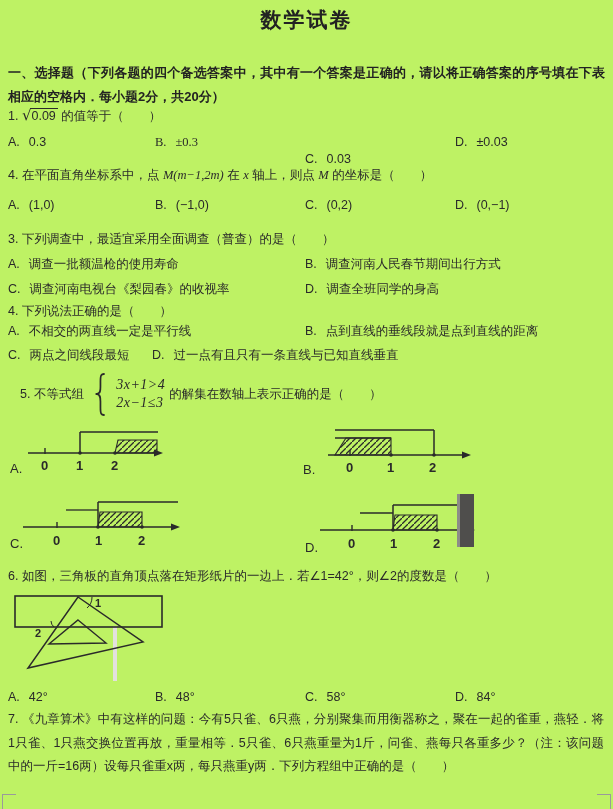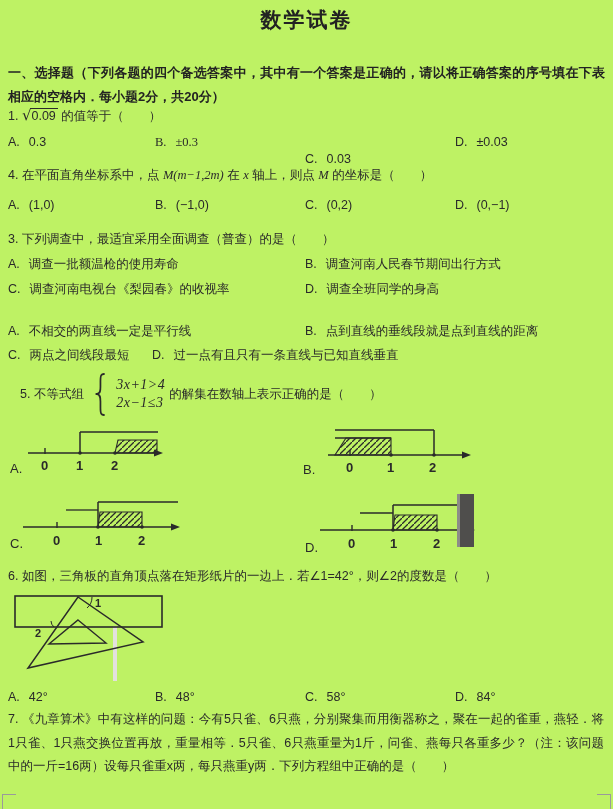--- a/index.html
+++ b/index.html
@@ -86,20 +86,21 @@
   <div class="abs opt" style="left:155px;top:198px;"><span class="lbl">B.</span><span>(−1,0)</span></div>
   <div class="abs opt" style="left:305px;top:198px;"><span class="lbl">C.</span><span>(0,2)</span></div>
   <div class="abs opt" style="left:455px;top:198px;"><span class="lbl">D.</span><span>(0,−1)</span></div>
 
   <div class="abs stem" style="left:8px;top:231px;">3. 下列调查中，最适宜采用全面调查（普查）的是（　　）</div>
   <div class="abs opt" style="left:8px;top:256px;"><span class="lbl">A.</span><span>调查一批额温枪的使用寿命</span></div>
   <div class="abs opt" style="left:305px;top:256px;"><span class="lbl">B.</span><span>调查河南人民春节期间出行方式</span></div>
   <div class="abs opt" style="left:8px;top:281px;"><span class="lbl">C.</span><span>调查河南电视台《梨园春》的收视率</span></div>
   <div class="abs opt" style="left:305px;top:281px;"><span class="lbl">D.</span><span>调查全班同学的身高</span></div>
 
+  <div class="abs stem" style="left:8px;top:303px;">4. 下列说法正确的是（　　）</div>
   <div class="abs opt" style="left:8px;top:323px;"><span class="lbl">A.</span><span>不相交的两直线一定是平行线</span></div>
   <div class="abs opt" style="left:305px;top:323px;"><span class="lbl">B.</span><span>点到直线的垂线段就是点到直线的距离</span></div>
   <div class="abs opt" style="left:152px;top:347px;"><span class="lbl">D.</span><span>过一点有且只有一条直线与已知直线垂直</span></div>
   <div class="abs opt" style="left:8px;top:347px;"><span class="lbl">C.</span><span>两点之间线段最短</span></div>
 
   <div class="abs q5wrap stem">
     <span>5. 不等式组</span>
     <span class="brace">{</span>
     <span class="ineq">
       <span class="ln">3x+1&gt;4</span>

